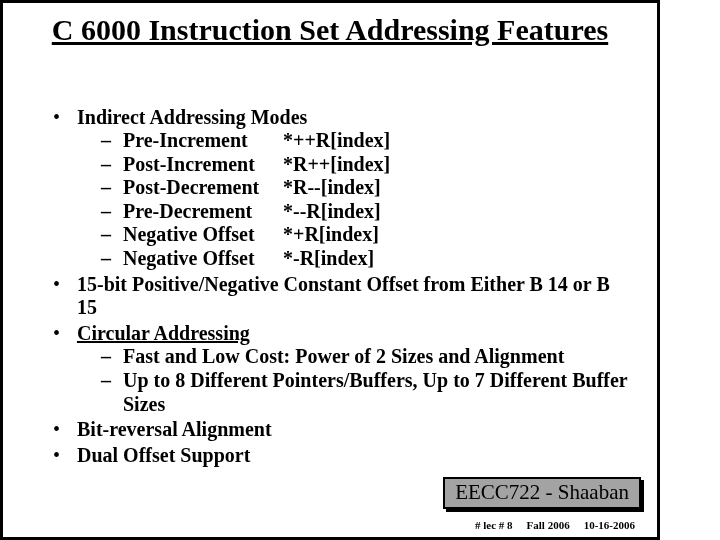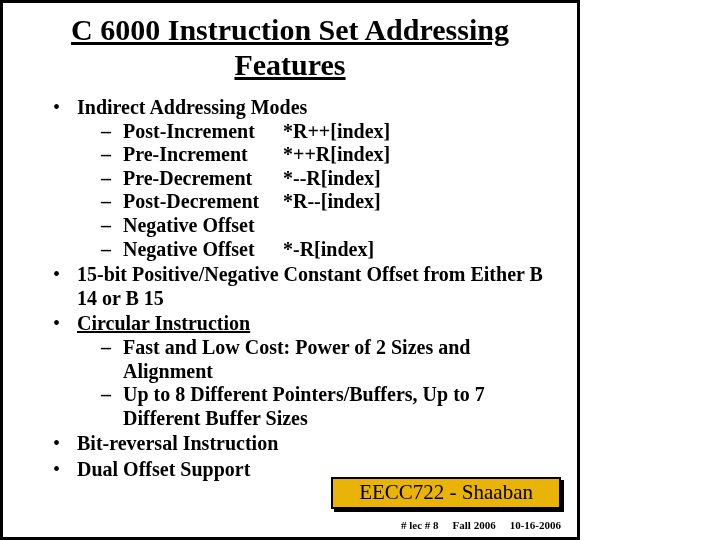--- a/index.html
+++ b/index.html
@@ -1,61 +1,61 @@
 <!DOCTYPE html>
 <html><head>
 <meta charset="utf-8">
 <style>
   * { margin: 0; padding: 0; box-sizing: border-box; }
   html, body { width: 720px; height: 540px; background: #fff; font-family: "Times New Roman", Times, serif; color: #000; }
   .slide {
     position: relative;
-    width: 580px; height: 540px;
+    width: 660px; height: 540px;
     border: 3px solid #000;
     background: #fff;
   }
   .title {
     text-align: center;
     font-weight: bold;
     font-size: 30px;
     line-height: 1.15;
     padding: 10px 20px 6px;
     text-decoration: underline;
   }
   .body {
     padding: 8px 28px 0 50px;
     font-size: 20px;
     line-height: 1.18;
   }
-  .b1 { list-style: none; }
+  .b1 { list-style: none; margin-top: 44px; }
   .b1 > li { position: relative; padding-left: 24px; margin-bottom: 2px; font-weight: bold; }
   .b1 > li::before {
     content: "•"; position: absolute; left: 0; top: 0; font-weight: normal;
   }
   .b2 { list-style: none; padding-left: 24px; }
   .b2 > li { position: relative; padding-left: 22px; font-weight: bold; }
   .b2 > li::before {
     content: "–"; position: absolute; left: 0; top: 0;
   }
   .mode-row { display: flex; }
   .mode-name { display: inline-block; width: 160px; }
   .underline { text-decoration: underline; }
   .footer-box {
     position: absolute;
     right: 16px; bottom: 28px;
     border: 2px solid #000;
     box-shadow: 3px 3px 0 #000;
-    padding: 1px 26px 2px;
+    padding: 1px 10px 2px;
     font-size: 21px;
     font-weight: normal;
-    background: #eab308;
+    background: #a3a3a3;
   }
   .footer-line {
     position: absolute;
-    right: 16px; bottom: 6px;
+    right: 22px; bottom: 6px;
     font-size: 11px;
     font-weight: bold;
     display: flex;
     gap: 14px;
   }
 </style>
 </head>
 <body>
 
 <div class="slide">
@@ -63,70 +63,71 @@
   <div class="title">C 6000 Instruction Set Addressing Features</div>
 
   <div class="body">
     <ul class="b1">
 
       <li>
         <span>Indirect Addressing Modes</span>
         <ul class="b2">
           <li>
               <span class="mode-row">
+                <span class="mode-name">Pre-Increment</span>
+                <span>*++R[index]</span>
+              </span>
+            </li>
+          <li>
+              <span class="mode-row">
                 <span class="mode-name">Post-Increment</span>
                 <span>*R++[index]</span>
               </span>
             </li>
           <li>
               <span class="mode-row">
-                <span class="mode-name">Pre-Increment</span>
-                <span>*++R[index]</span>
+                <span class="mode-name">Post-Decrement</span>
+                <span>*R--[index]</span>
               </span>
             </li>
           <li>
               <span class="mode-row">
                 <span class="mode-name">Pre-Decrement</span>
                 <span>*--R[index]</span>
               </span>
             </li>
           <li>
               <span class="mode-row">
-                <span class="mode-name">Post-Decrement</span>
-                <span>*R--[index]</span>
-              </span>
-            </li>
-          <li>
-              <span class="mode-row">
                 <span class="mode-name">Negative Offset</span>
+                <span>*+R[index]</span>
               </span>
             </li>
           <li>
               <span class="mode-row">
                 <span class="mode-name">Negative Offset</span>
                 <span>*-R[index]</span>
               </span>
             </li>
         </ul>
       </li>
 
       <li>
         <span>15-bit Positive/Negative Constant Offset from Either B 14 or B 15</span>
       </li>
 
       <li>
-        <span class="underline">Circular Instruction</span>
+        <span class="underline">Circular Addressing</span>
         <ul class="b2">
           <li><span>Fast and Low Cost: Power of 2 Sizes and Alignment</span></li>
           <li><span>Up to 8 Different Pointers/Buffers,  Up to 7 Different Buffer Sizes</span></li>
         </ul>
       </li>
 
       <li>
-        <span>Bit-reversal Instruction</span>
+        <span>Bit-reversal Alignment</span>
       </li>
 
       <li>
         <span>Dual Offset Support</span>
       </li>
 
     </ul>
   </div>
 
   <div class="footer-box">EECC722 - Shaaban</div>

